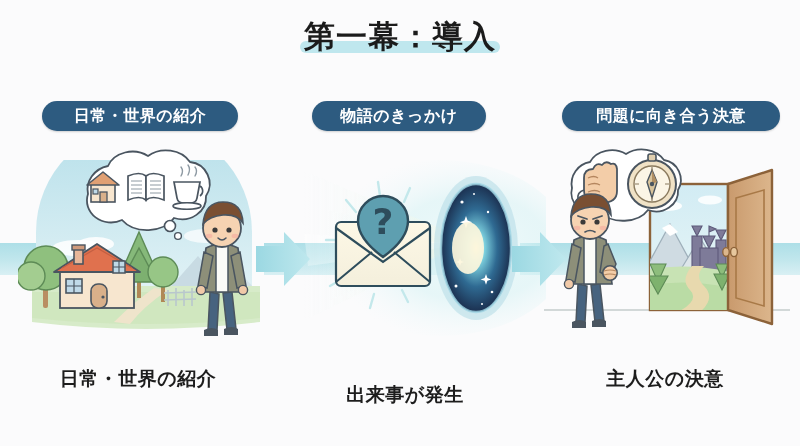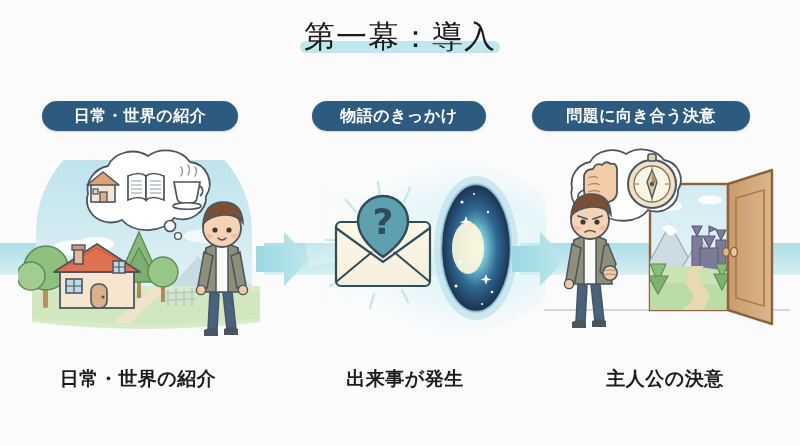--- a/index.html
+++ b/index.html
@@ -40,21 +40,21 @@
     bottom: 3px;
     height: 12px;
     background: #bfe7ee;
     border-radius: 7px;
     z-index: 0;
   }
   .title-text {
     position: relative;
     z-index: 1;
     font-size: 31px;
-    font-weight: normal;
+    font-weight: bold;
     color: #1b1b1b;
     letter-spacing: 1px;
     line-height: 40px;
   }
 
   
   .badge {
     position: absolute;
     top: 101px;
     height: 30px;
@@ -64,21 +64,21 @@
     color: #ffffff;
     font-size: 16px;
     font-weight: bold;
     text-align: center;
     letter-spacing: 0.5px;
     box-shadow: 0 1px 2px rgba(0,0,0,0.18);
     white-space: nowrap;
   }
   #badge1 { left: 42px;  width: 196px; }
   #badge2 { left: 312px; width: 174px; font-family: Liberation Serif, serif; }
-  #badge3 { left: 532px; width: 218px; font-family: Liberation Serif, serif; }
+  #badge3 { left: 562px; width: 218px; font-family: Liberation Serif, serif; }
 
   
   .band {
     position: absolute;
     top: 243px;
     left: 0;
     width: 800px;
     height: 32px;
     background: linear-gradient(to bottom, #a9dde6 0%, #bfe6ec 55%, #d7eff3 100%);
     opacity: .95;
@@ -117,21 +117,21 @@
     position: absolute;
     top: 366px;
     font-size: 19px;
     font-weight: bold;
     color: #1d1d1d;
     text-align: center;
     letter-spacing: 0.5px;
     white-space: nowrap;
   }
   #cap1 { left: 18px;  width: 240px; }
-  #cap2 { left: 300px; width: 210px; }
+  #cap2 { left: 300px; width: 210px; margin-top: 16px; }
   #cap3 { left: 560px; width: 210px; }
 </style>
 </head>
 <body>
 
 <div class="stage">
 
   <div class="title-wrap">
     <span class="title-inner">
       <span class="title-underline"></span>

